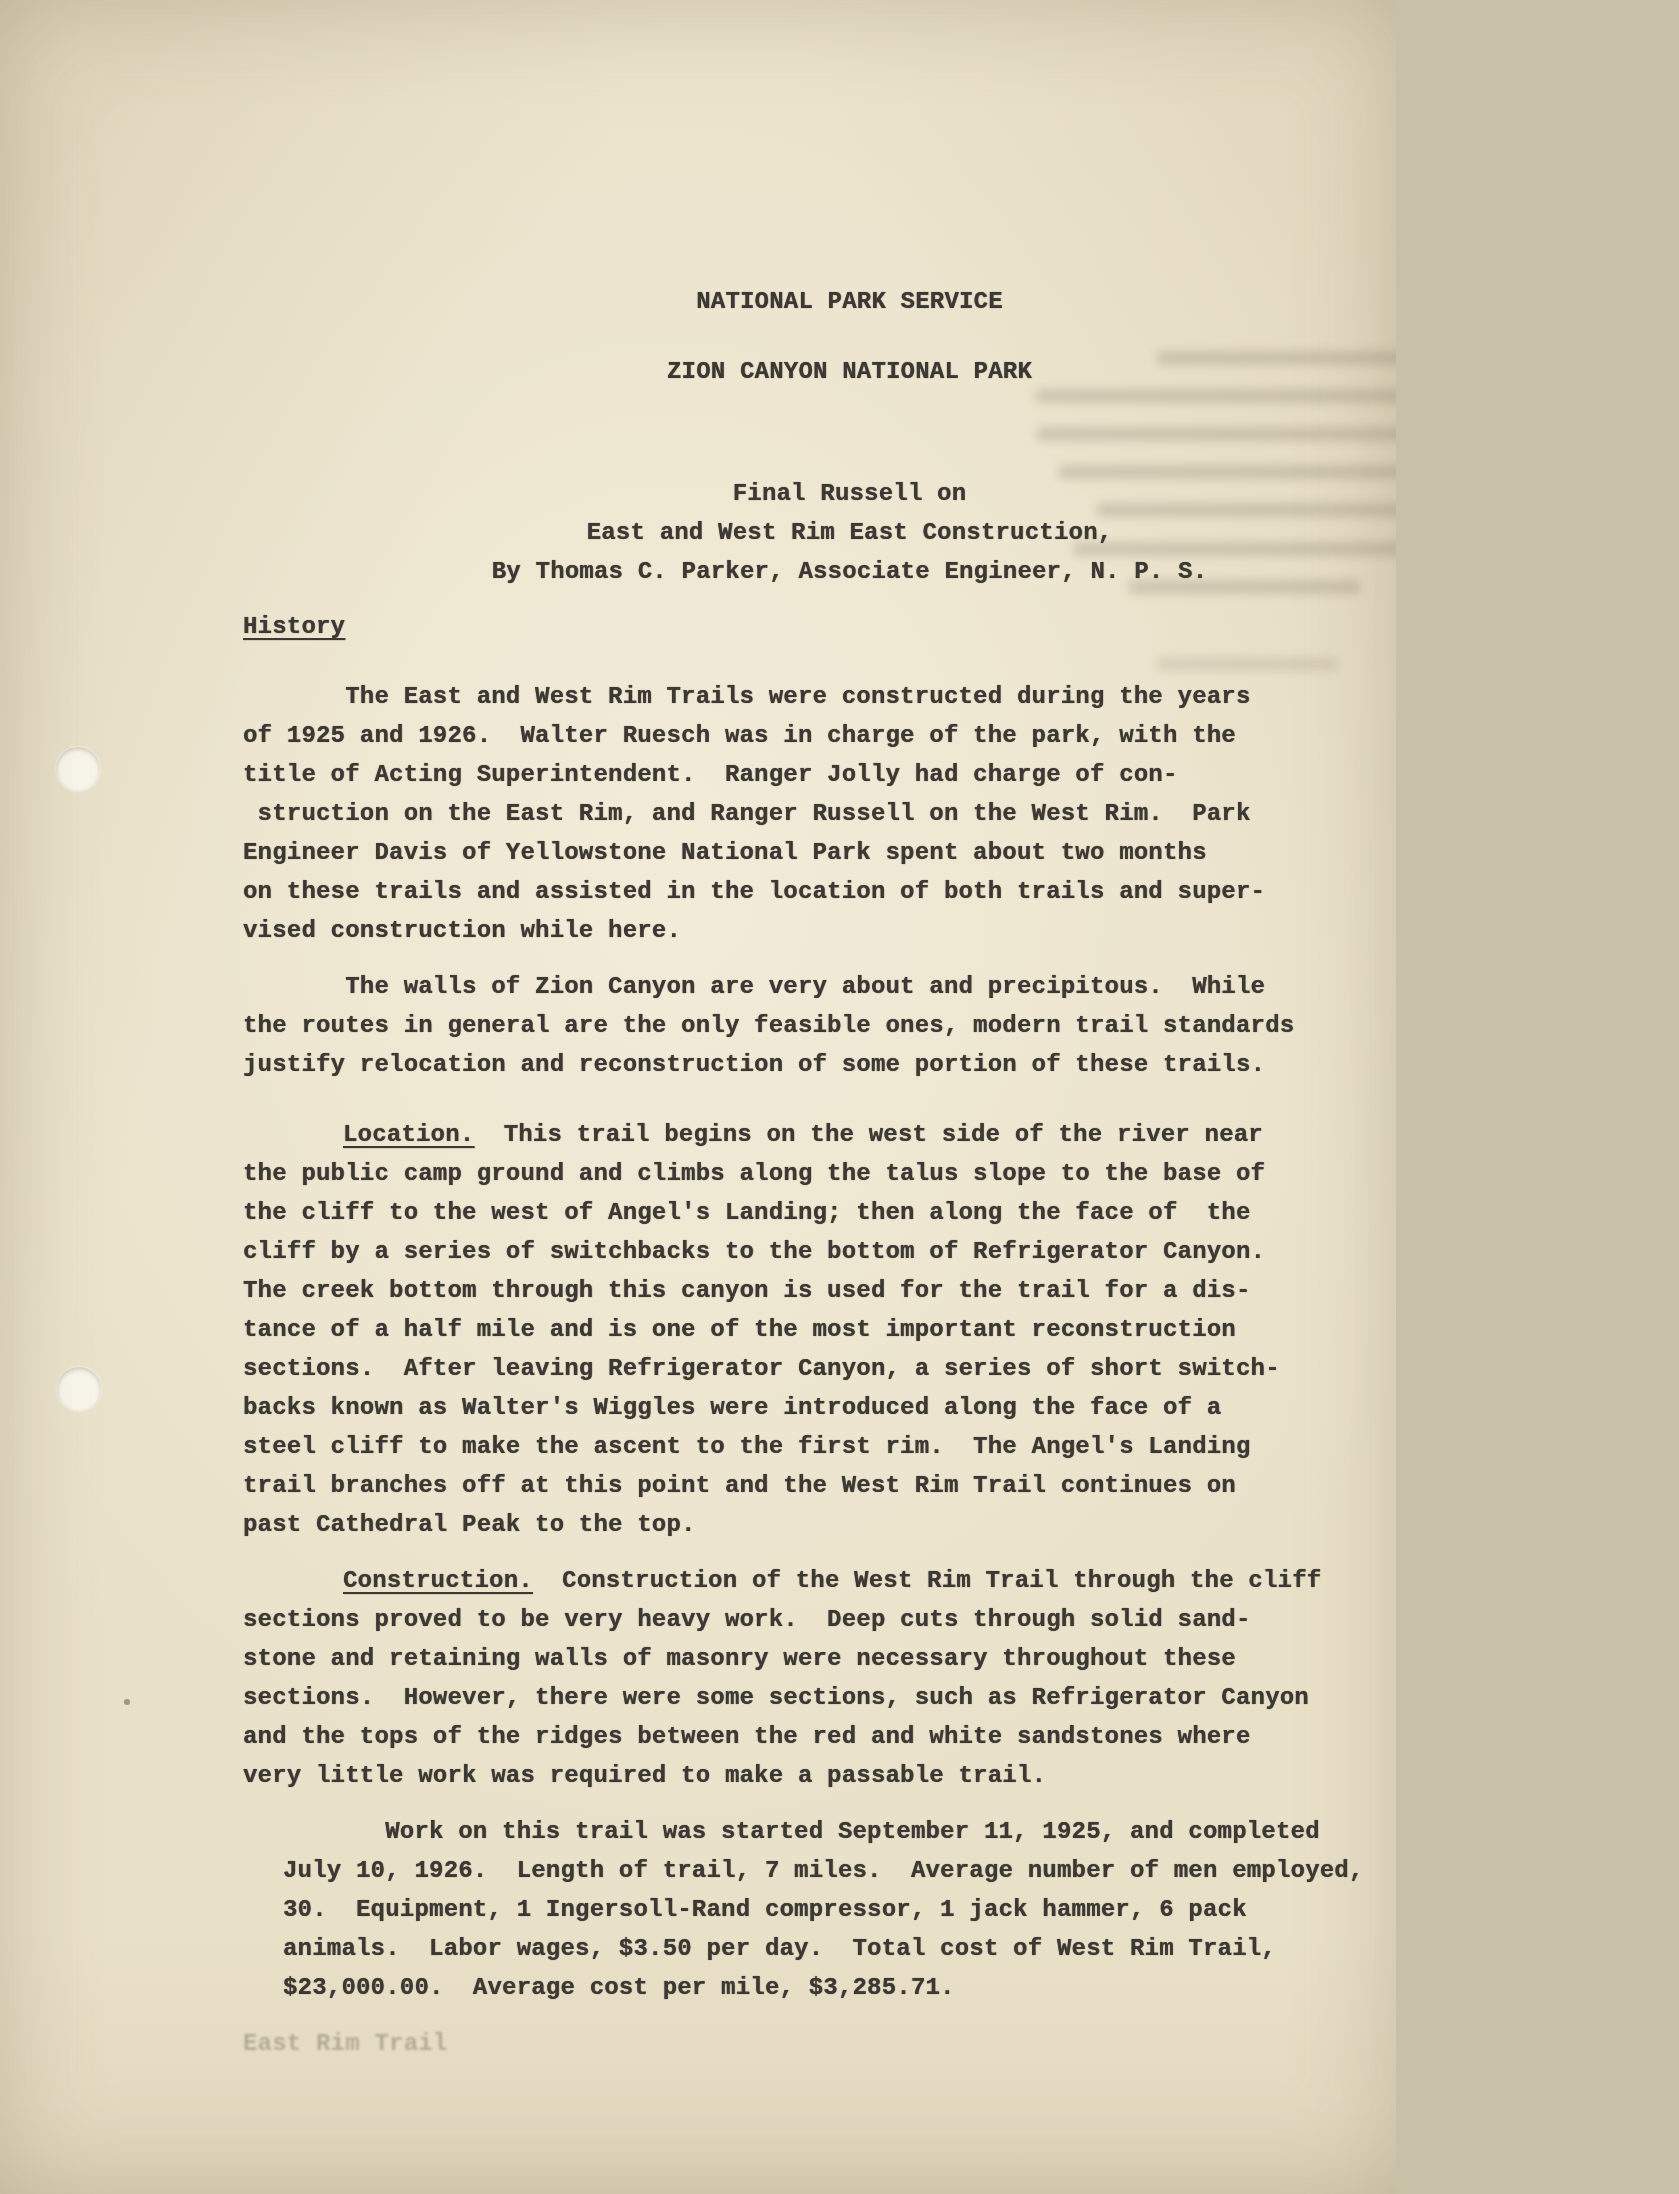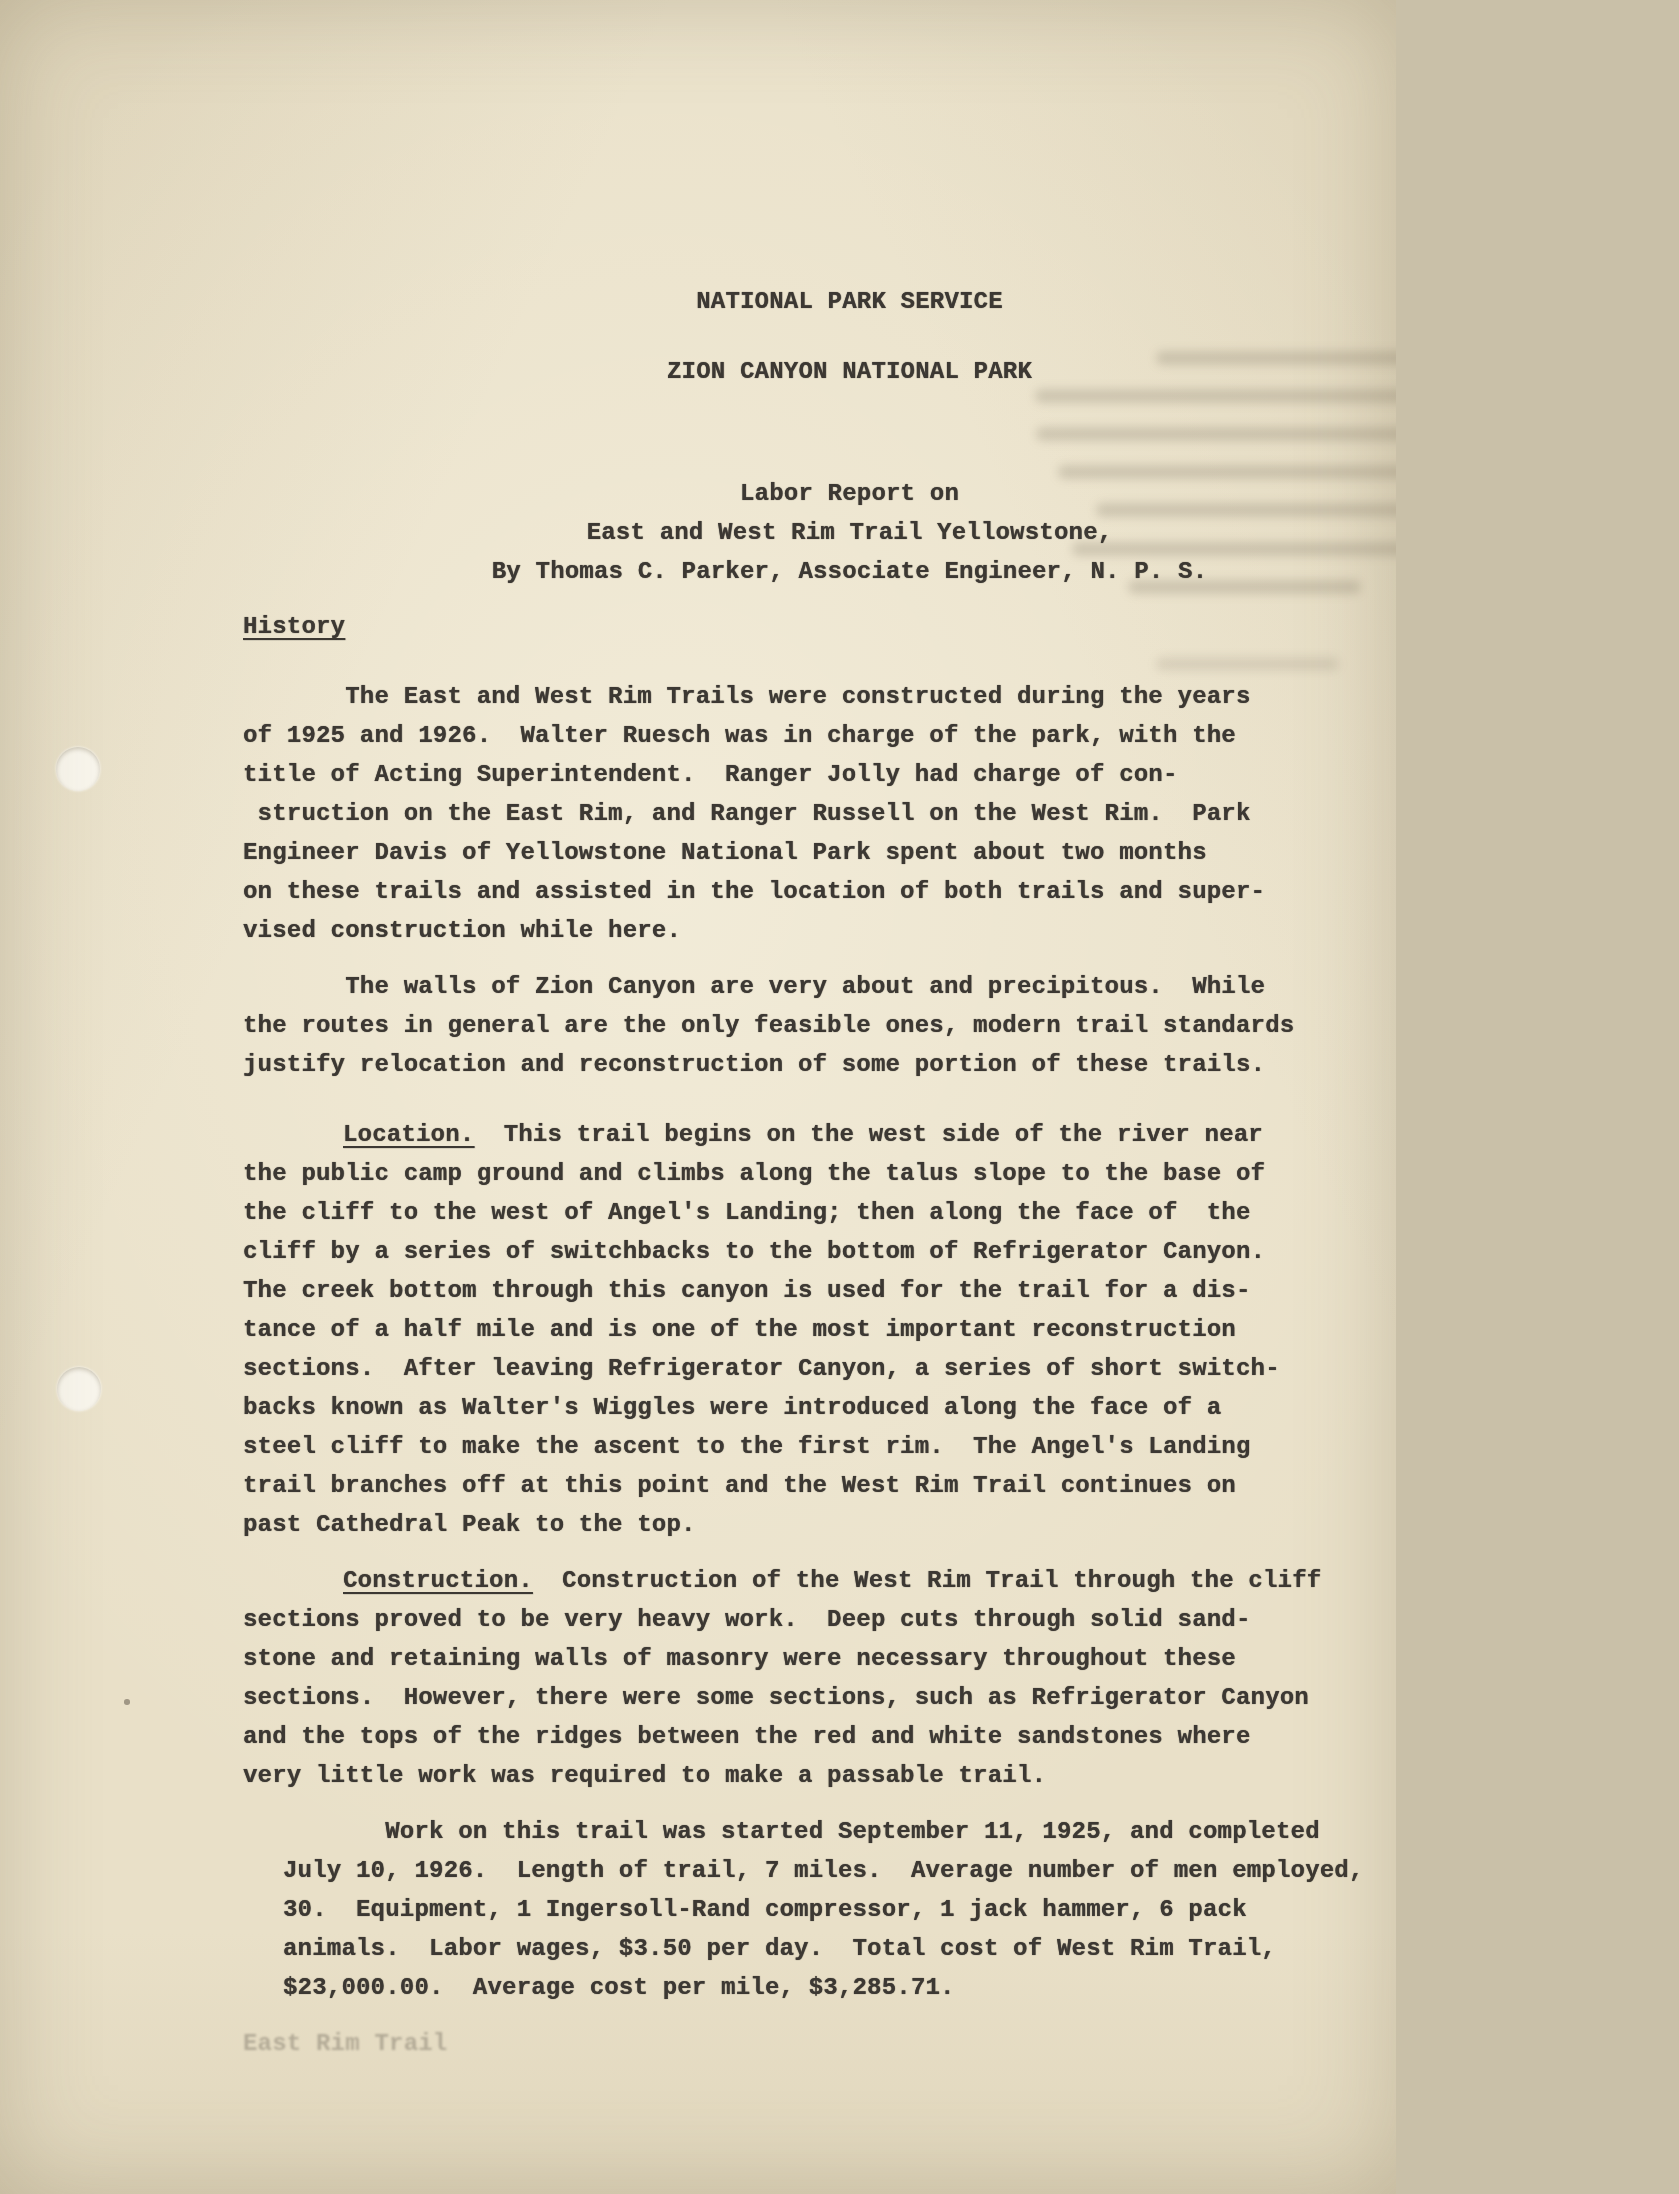--- a/index.html
+++ b/index.html
@@ -119,22 +119,22 @@
 
   <div class="hole" style="left:56px; top:747px;"></div>
   <div class="hole" style="left:57px; top:1367px;"></div>
 
   <div class="doc">
 
     <div class="centered">NATIONAL PARK SERVICE</div>
     <div class="centered" style="margin-top:31px;">ZION CANYON NATIONAL PARK</div>
 
     <div style="margin-top:83px;">
-      <div class="centered">Labor Report on</div>
-      <div class="centered">East and West Rim Trail Yellowstone,</div>
+      <div class="centered">Final Russell on</div>
+      <div class="centered">East and West Rim East Construction,</div>
       <div class="centered">By Thomas C. Parker, Associate Engineer, N. P. S.</div>
     </div>
 
     <div style="margin-top:15.5px;"><span class="underlined">History</span></div>
 
     <p class="para" style="margin-top:31px;">       The East and West Rim Trails were constructed during the years
 of 1925 and 1926.  Walter Ruesch was in charge of the park, with the
 title of Acting Superintendent.  Ranger Jolly had charge of con-
  struction on the East Rim, and Ranger Russell on the West Rim.  Park
 Engineer Davis of Yellowstone National Park spent about two months

